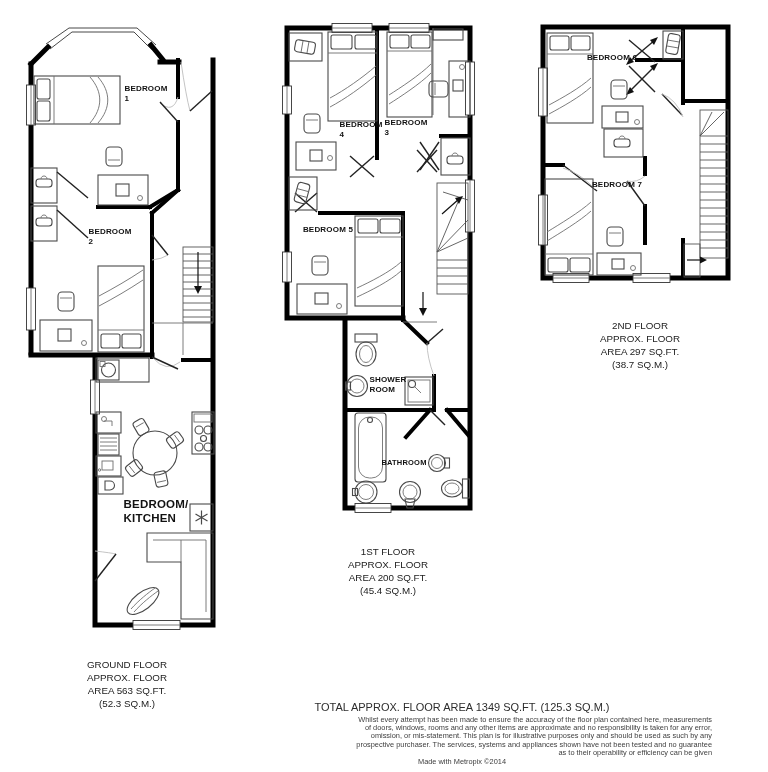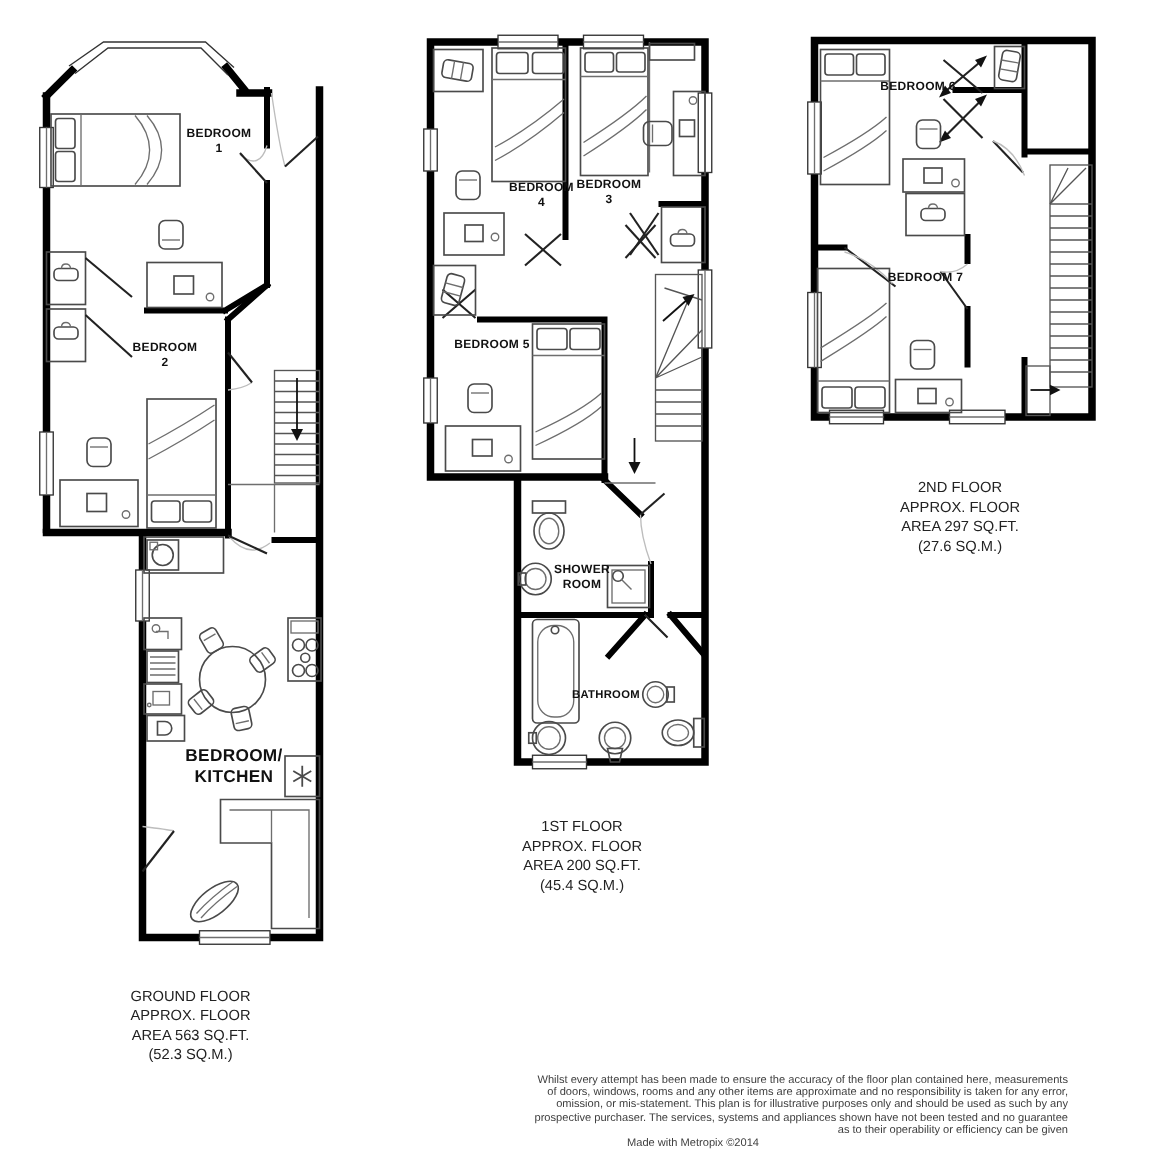--- a/index.html
+++ b/index.html
@@ -11,21 +11,21 @@
   .fn {stroke:#4a4a4a;stroke-width:1.1;fill:none;}
   .fl {stroke:#6e6e6e;stroke-width:0.9;fill:none;}
   .win{fill:#fff;stroke:#333;stroke-width:0.9;}
   .winline{stroke:#333;stroke-width:0.9;fill:none;}
   .door{stroke:#222;stroke-width:1.4;fill:none;}
   .arc{stroke:#bdbdbd;stroke-width:0.9;fill:none;}
   .stair{stroke:#555;stroke-width:0.9;fill:none;}
   .arrow{stroke:#111;stroke-width:1.2;fill:none;}
   .ah{fill:#111;stroke:none;}
   .lbl{position:absolute;font:700 8px/9.5px "Liberation Sans",sans-serif;color:#111;
-       text-align:center;white-space:pre-line;transform:translateX(-50%);letter-spacing:.2px;}
+       white-space:pre-line;transform:translateX(-50%);letter-spacing:.2px;}
   .lbl-sm{font:700 7.5px/9px "Liberation Sans",sans-serif;}
   .lbl-lg{font:700 11.5px/13.5px "Liberation Sans",sans-serif;}
   .cap{position:absolute;font:400 9.8px/13px "Liberation Sans",sans-serif;color:#222;
        text-align:center;white-space:pre-line;transform:translateX(-50%);}
   .total{position:absolute;left:462px;top:701px;transform:translateX(-50%);
        font:400 11px/12px "Liberation Sans",sans-serif;color:#2d2d2d;white-space:nowrap;}
   .disc{position:absolute;left:462px;top:716px;width:500px;transform:translateX(-50%);
        font:400 7.4px/8.2px "Liberation Sans",sans-serif;color:#3d3d3d;text-align:right;white-space:pre-line;}
   .credit{position:absolute;left:462px;top:758px;transform:translateX(-50%);
        font:400 7.4px/8.2px "Liberation Sans",sans-serif;color:#3d3d3d;white-space:nowrap;}
@@ -455,22 +455,23 @@
 APPROX. FLOOR
 AREA 563 SQ.FT.
 (52.3 SQ.M.)</div>
   <div class="cap" style="left:388px;top:545px">1ST FLOOR
 APPROX. FLOOR
 AREA 200 SQ.FT.
 (45.4 SQ.M.)</div>
   <div class="cap" style="left:640px;top:319px">2ND FLOOR
 APPROX. FLOOR
 AREA 297 SQ.FT.
-(27.6 SQ.M.)</div>
-
+(38.7 SQ.M.)</div>
+
+  <div class="total">TOTAL APPROX. FLOOR AREA 1349 SQ.FT. (125.3 SQ.M.)</div>
   <div class="disc">Whilst every attempt has been made to ensure the accuracy of the floor plan contained here, measurements
 of doors, windows, rooms and any other items are approximate and no responsibility is taken for any error,
 omission, or mis-statement. This plan is for illustrative purposes only and should be used as such by any
 prospective purchaser. The services, systems and appliances shown have not been tested and no guarantee
 as to their operability or efficiency can be given</div>
   <div class="credit">Made with Metropix ©2014</div>
 
 </div>
 
 </body></html>

